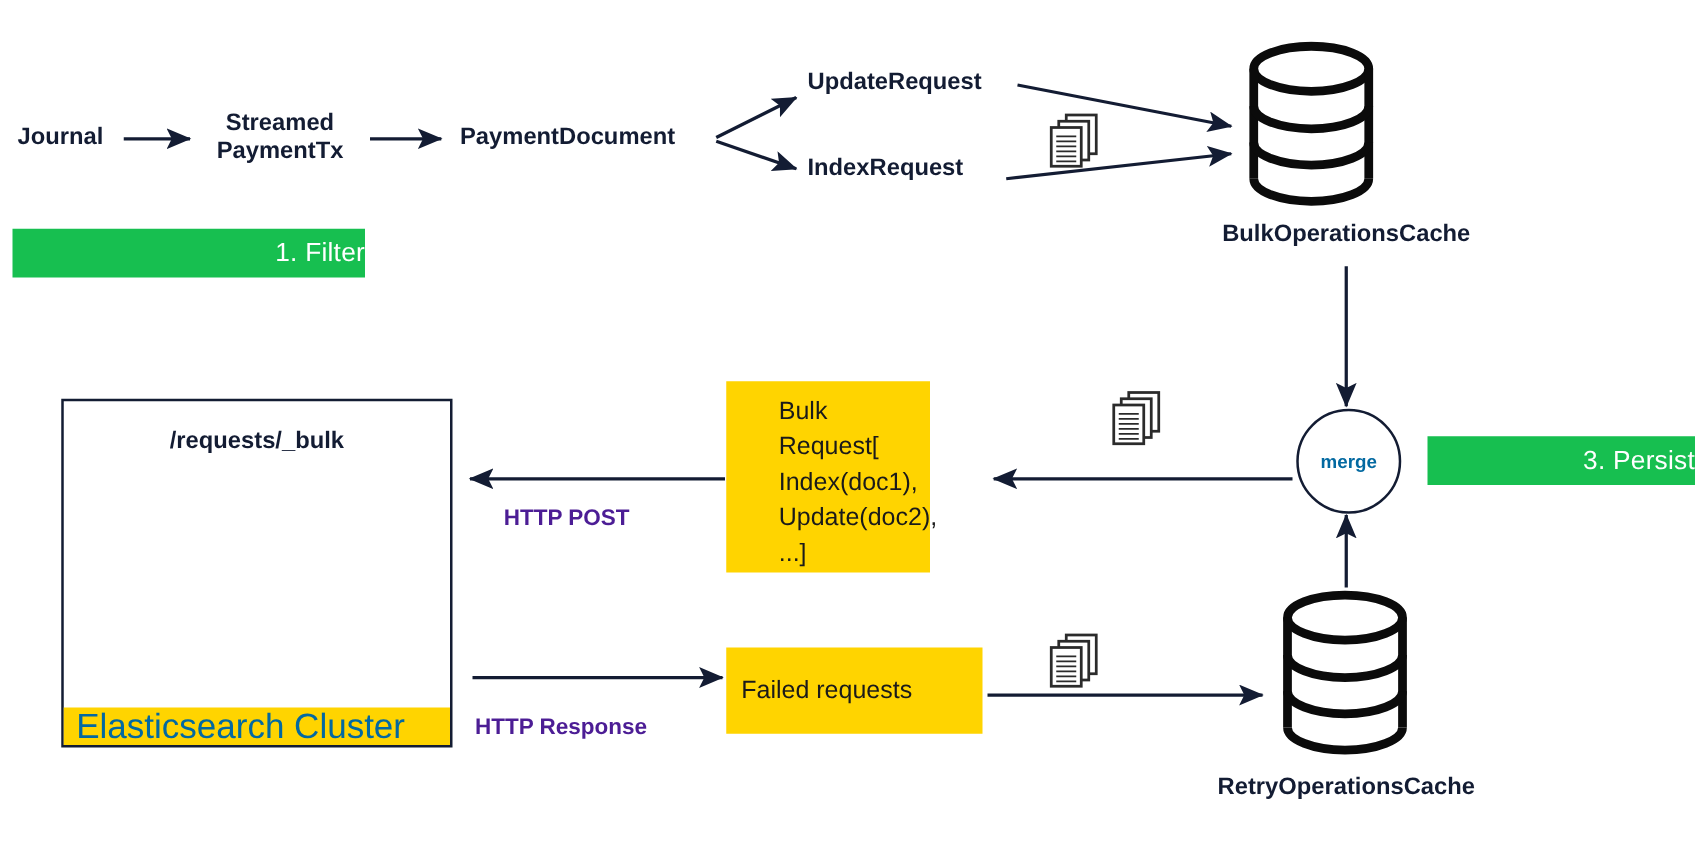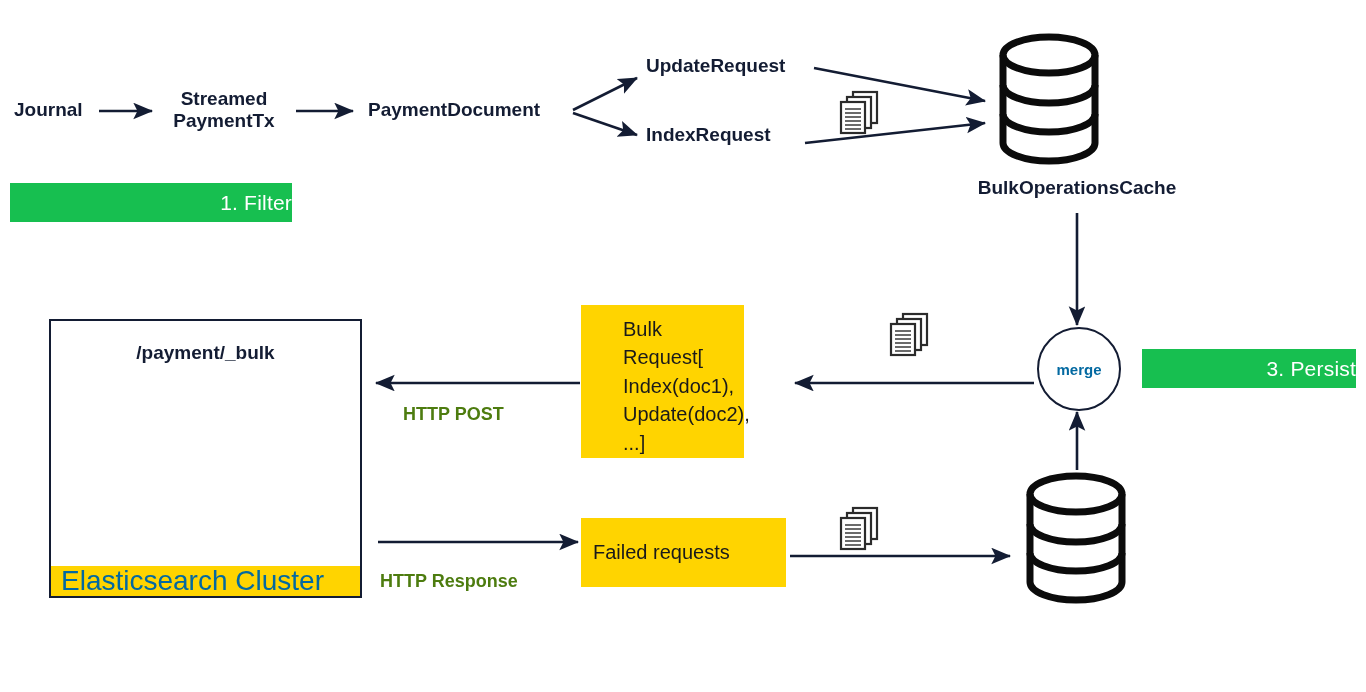--- a/index.html
+++ b/index.html
@@ -96,21 +96,21 @@
     justify-content: center;
     font-weight: bold;
     font-size: 15px;
     color: #0369a1;
   }
 
   .edge-label {
     position: absolute;
     font-weight: bold;
     font-size: 18px;
-    color: #4d7c0f;
+    color: #4c1d95;
     white-space: pre;
   }
 
   svg.layer {
     position: absolute;
     left: 0;
     top: 0;
     width: 1366px;
     height: 692px;
     pointer-events: none;
@@ -162,20 +162,21 @@
 PaymentTx</div>
 
   <div class="node-label" style="left:368px; top:99px;">PaymentDocument</div>
 
   <div class="node-label" style="left:646px; top:55px;">UpdateRequest</div>
 
   <div class="node-label" style="left:646px; top:124px;">IndexRequest</div>
 
   <div class="node-label center" style="left:947px; top:177px; width:260px;">BulkOperationsCache</div>
 
+  <div class="node-label center" style="left:947px; top:619px; width:260px;">RetryOperationsCache</div>
 
   <svg class="db-icon" style="left:995px; top:33px;" width="108" height="132" viewBox="0 0 108 132">
     <g fill="none" stroke="#0b0b0b" stroke-width="7">
       <ellipse cx="54" cy="22" rx="46" ry="18"></ellipse>
       <path d="M8,22 L8,110"></path>
       <path d="M100,22 L100,110"></path>
       <path d="M8,110 A46,18 0 0 0 100,110"></path>
       <path d="M8,52 A46,18 0 0 0 100,52"></path>
       <path d="M8,81 A46,18 0 0 0 100,81"></path>
     </g>
@@ -258,21 +259,21 @@
 
   <div class="phase-bar" style="left:1142px; top:349px; width:214px; height:39px;">
     <span>3. Persist</span>
   </div>
 
   <div class="merge-circle" style="left:1037px; top:327px; width:80px; height:80px;">
     <span>merge</span>
   </div>
 
   <div class="es-box" style="left:49px; top:319px; width:313px; height:279px;">
-    <div class="es-title">/payment/_bulk</div>
+    <div class="es-title">/requests/_bulk</div>
     <div class="es-footer">Elasticsearch Cluster</div>
   </div>
 
   <div class="yellow-box" style="left:581px; top:305px; width:163px; height:153px;padding-left:42px;">Bulk Request[
 Index(doc1),
 Update(doc2),
 ...]</div>
 
   <div class="yellow-box middle" style="left:581px; top:518px; width:205px; height:69px;">Failed requests</div>
 

